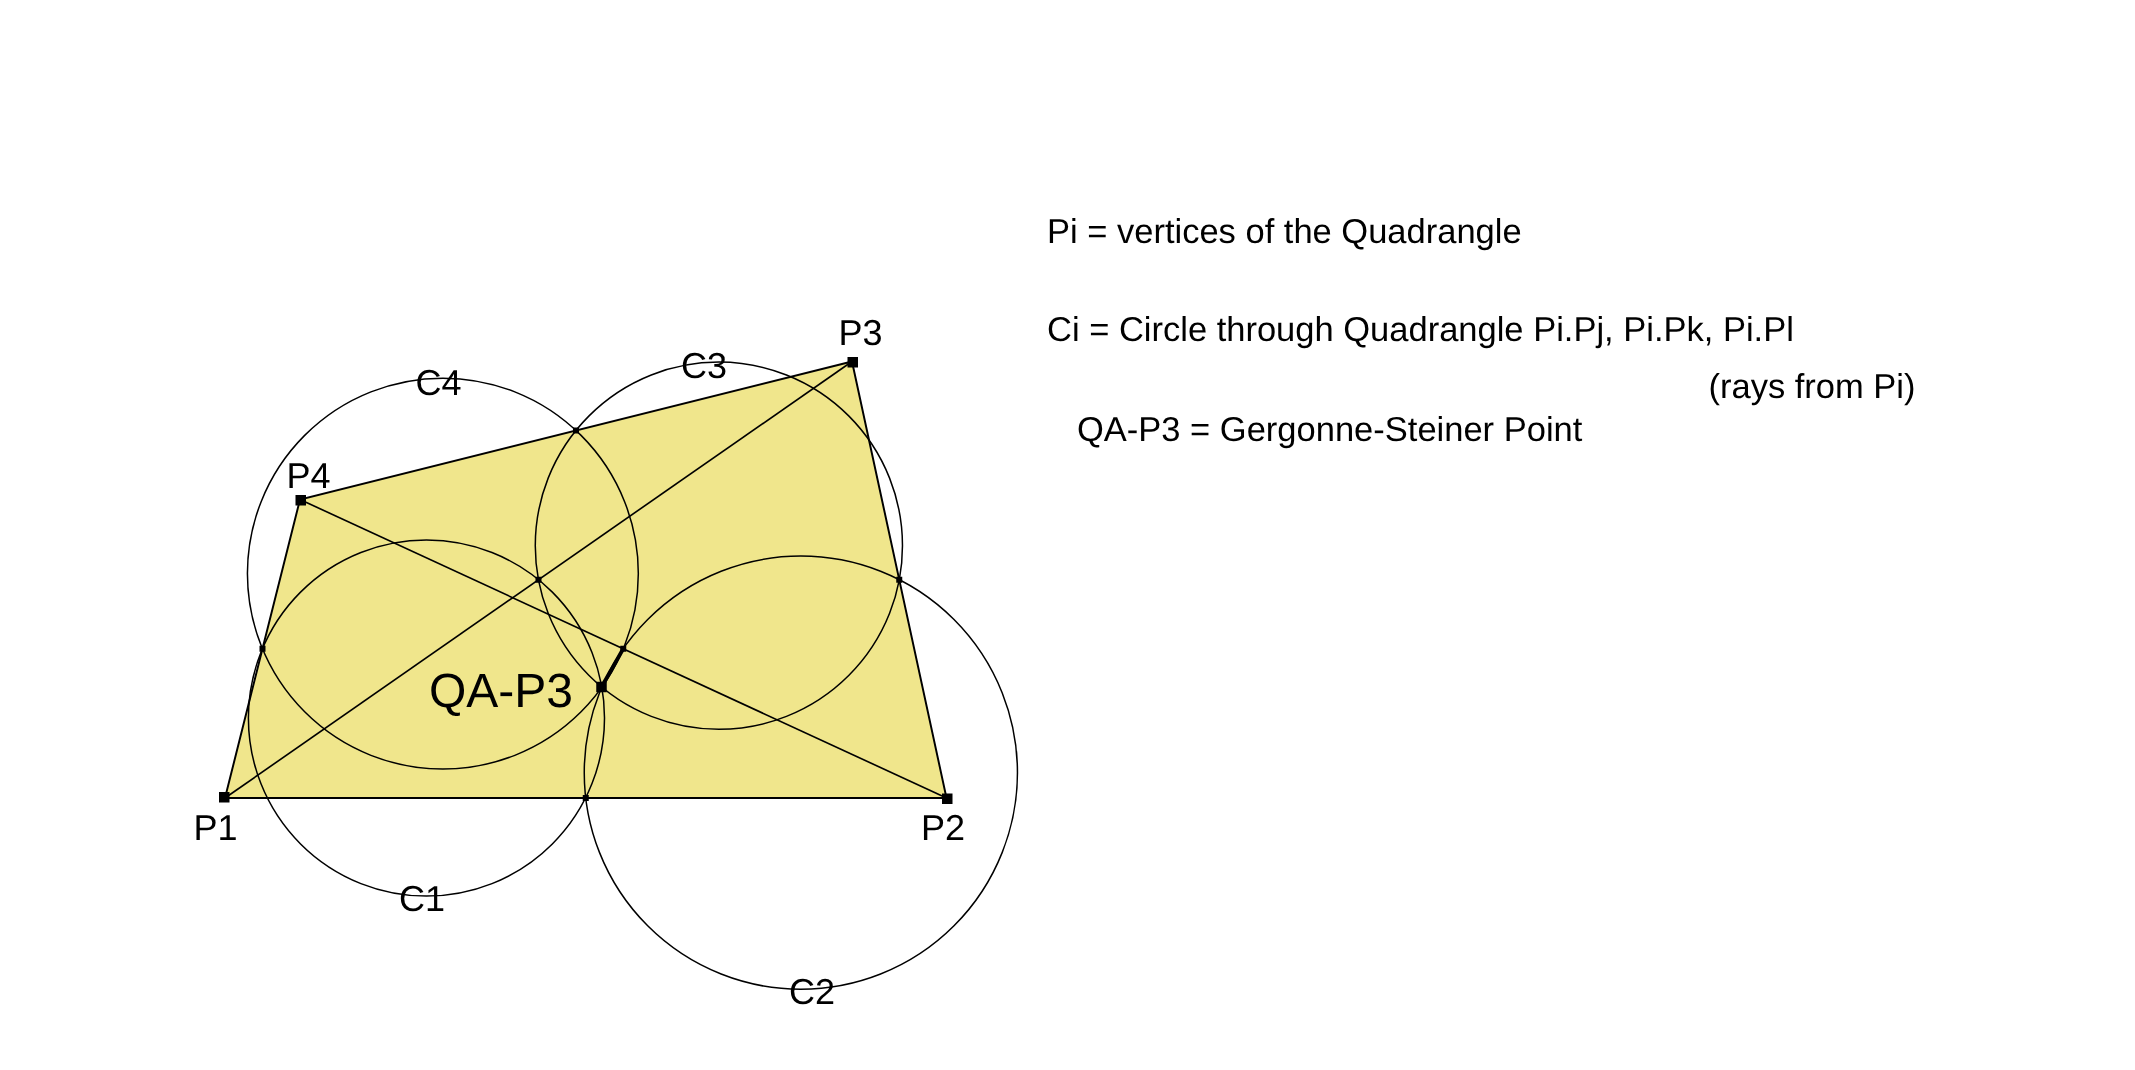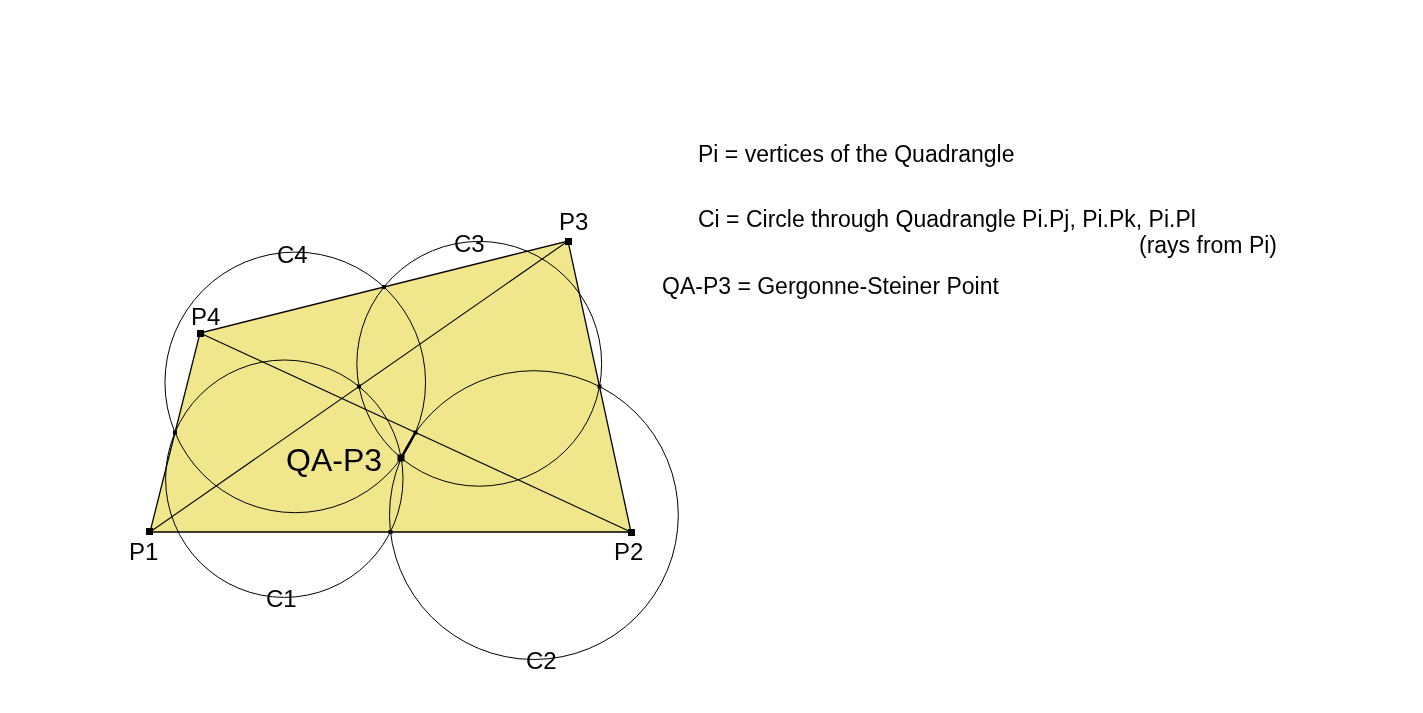--- a/index.html
+++ b/index.html
@@ -50,14 +50,14 @@
   <text class="clabel" x="266" y="607">C1</text>
   <text class="clabel" x="526" y="669">C2</text>
   <text class="clabel" x="454" y="252">C3</text>
   <text class="clabel" x="277" y="263">C4</text>
 
   <text class="qalabel" x="286" y="471">QA-P3</text>
 </svg>
 
 <div class="legend" style="left:698px; top:143px;">Pi = vertices of the Quadrangle</div>
 <div class="legend" style="left:698px; top:208px;">Ci = Circle through Quadrangle Pi.Pj, Pi.Pk, Pi.Pl</div>
-<div class="legend" style="left:1139px; top:234px;">(rays from Pi)</div>
-<div class="legend" style="left:662px; top:275px;">QA-P3 = Gergonne-Steiner Point</div>
+<div class="legend" style="left:1139px; top:246px;">(rays from Pi)</div>
+<div class="legend" style="left:718px; top:275px;">QA-P3 = Gergonne-Steiner Point</div>
 
 </body></html>

